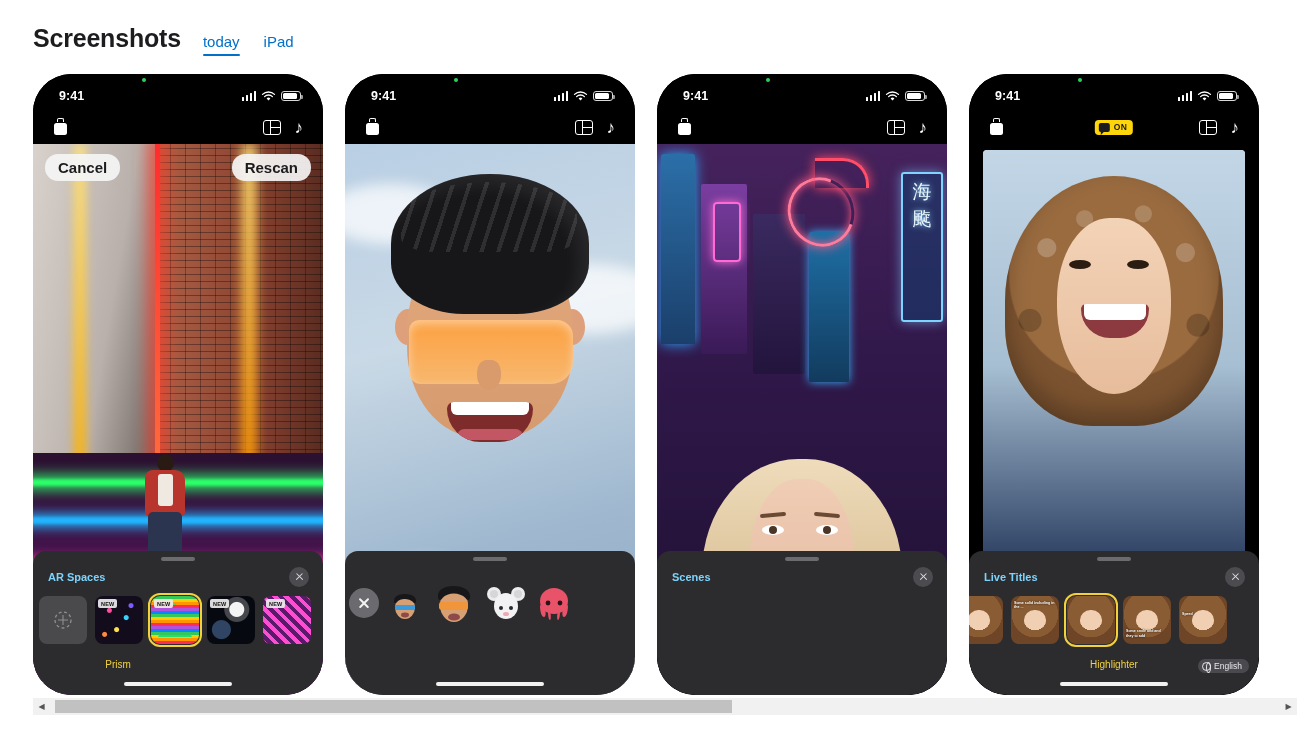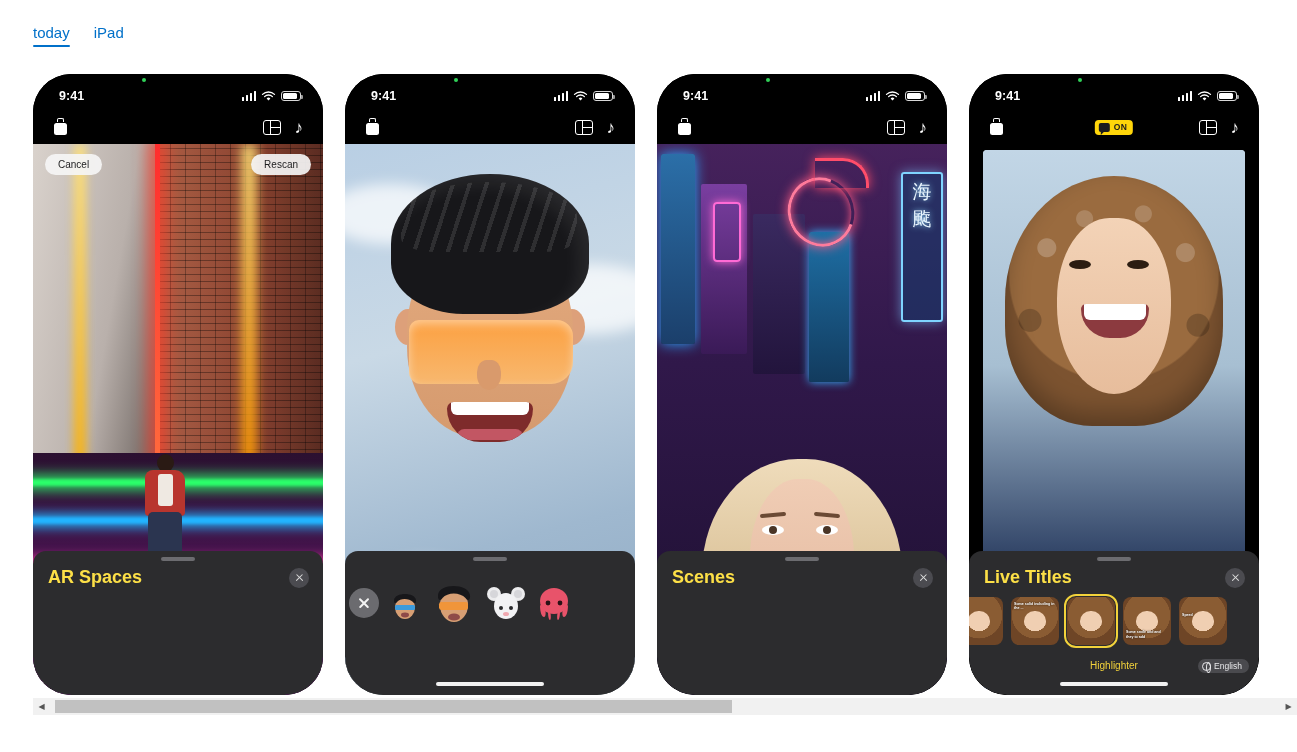--- a/index.html
+++ b/index.html
@@ -197,22 +197,22 @@
   
   .pill-row {
     position: absolute; left: 0; right: 0; top: 10px;
     display: flex; justify-content: space-between;
     padding: 0 12px;
     z-index: 4;
   }
   .pill {
     background: rgba(245,245,245,.92);
     color: #1c1c1e;
-    font-size: 10px;
-    font-weight: normal;
+    font-size: 15px;
+    font-weight: bold;
     border-radius: 13px;
     padding: 5px 13px;
     cursor: pointer;
     white-space: nowrap;
   }
 
   
   .caption-overlay {
     position: absolute;
     left: 14px; right: 14px; bottom: 8px;
@@ -345,21 +345,21 @@
     background: #6c6c70;
     margin: 6px auto 0;
     flex: 0 0 auto;
     cursor: pointer;
   }
   .sheet-head {
     display: flex; align-items: center; justify-content: space-between;
     padding: 6px 14px 2px 15px;
     flex: 0 0 auto;
   }
-  .sheet-title { color: #fde047; font-size: 18px; font-weight: bold; }
+  .sheet-title { color: #7dd3fc; font-size: 11px; font-weight: bold; }
   .sheet-close {
     width: 20px; height: 20px; border-radius: 50%;
     background: rgba(120,120,128,.42);
     display: flex; align-items: center; justify-content: center;
     cursor: pointer;
     position: relative;
   }
   .sheet-close::before, .sheet-close::after {
     content: ""; position: absolute;
     width: 9px; height: 1.4px; background: #dcdcdc; border-radius: 1px;
@@ -716,20 +716,21 @@
   .face-thumb .tt {
     position:absolute; left:3px; right:3px;
     color:#fff; font-size:3.6px; font-weight:bold; line-height:1.25;
     z-index:3; text-shadow:0 0 2px rgba(0,0,0,.9);
   }
 </style>
 </head>
 <body>
 
 <div class="page-header">
+  <div class="page-title">Screenshots</div>
   <div class="device-tabs">
     <div class="device-tab active">today</div>
     <div class="device-tab">iPad</div>
   </div>
 </div>
 
 <div class="shots-viewport">
  <div class="shots-row">
 
   <div class="phone">
@@ -825,20 +826,45 @@
                 <div class="s"></div>
               </div>
         <div class="eff ic-emoji">😀</div>
       </div>
 
       <div class="sheet">
         <div class="grabber"></div>
         <div class="sheet-head">
           <div class="sheet-title">AR Spaces</div>
           <div class="sheet-close"></div>
+        </div>
+        <div class="sheet-body">
+          <div class="carousel">
+            <div class="thumb" style="background:#4a4a4d;display:flex;align-items:center;justify-content:center;">
+              <svg width="22" height="22" viewBox="0 0 22 22">
+                <circle cx="11" cy="11" r="8" fill="none" stroke="#8e8e93" stroke-width="1.3" stroke-dasharray="3 2.5"></circle>
+                <path d="M11 6v10M6 11h10" stroke="#8e8e93" stroke-width="1.1"></path>
+              </svg>
+            </div>
+            <div class="thumb" style="background:radial-gradient(circle at 30% 30%,#ff4d9d 0 2px,transparent 3px),radial-gradient(circle at 65% 45%,#3bd1ff 0 2px,transparent 3px),radial-gradient(circle at 45% 70%,#ffe14d 0 2px,transparent 3px),radial-gradient(circle at 75% 20%,#7a5cff 0 2px,transparent 3px),radial-gradient(circle at 20% 80%,#ff8a3b 0 2px,transparent 3px),#120c1c;">
+              <div class="newtag">NEW</div>
+            </div>
+            <div class="thumb sel" style="background:repeating-linear-gradient(0deg,#ff2d55 0 3px,#ff9500 3px 6px,#ffcc00 6px 9px,#34c759 9px 12px,#0a84ff 12px 15px,#af52de 15px 18px);">
+              <div class="newtag">NEW</div>
+              <div style="position:absolute;inset:7px;border:2px solid #22e06a;clip-path:polygon(50% 0,100% 100%,0 100%);"></div>
+            </div>
+            <div class="thumb" style="background:radial-gradient(circle at 62% 28%,#f4f4f4 0 7px,rgba(255,255,255,.25) 8px 12px,transparent 13px),radial-gradient(circle at 30% 70%,rgba(120,180,255,.35) 0 9px,transparent 10px),#070910;">
+              <div class="newtag">NEW</div>
+            </div>
+            <div class="thumb" style="background:repeating-linear-gradient(45deg,#ff4dd2 0 4px,#5a1a6b 4px 8px),linear-gradient(180deg,#2de0ff,#6a1b7a);">
+              <div class="newtag">NEW</div>
+            </div>
+          </div>
+          <div class="sel-label" style="left:-60px;">Prism</div>
+          <div class="sheet-home"></div>
         </div>
       </div>
     </div>
    </div>
   </div>
 
   <div class="phone">
    <div class="screen">
 
     <div class="statusbar">

